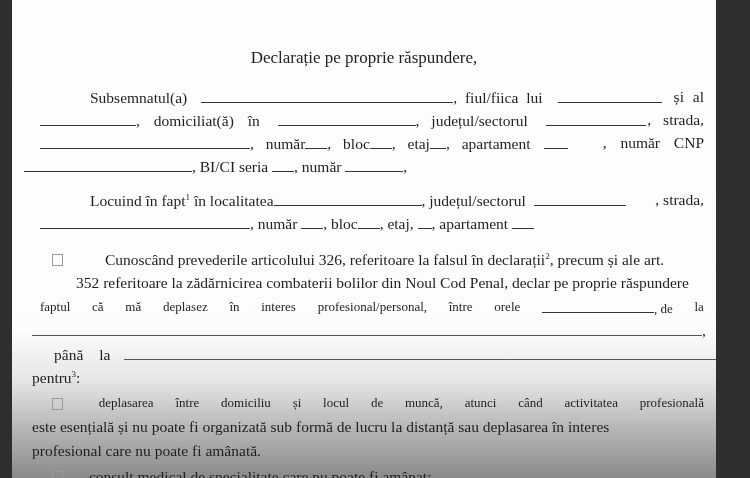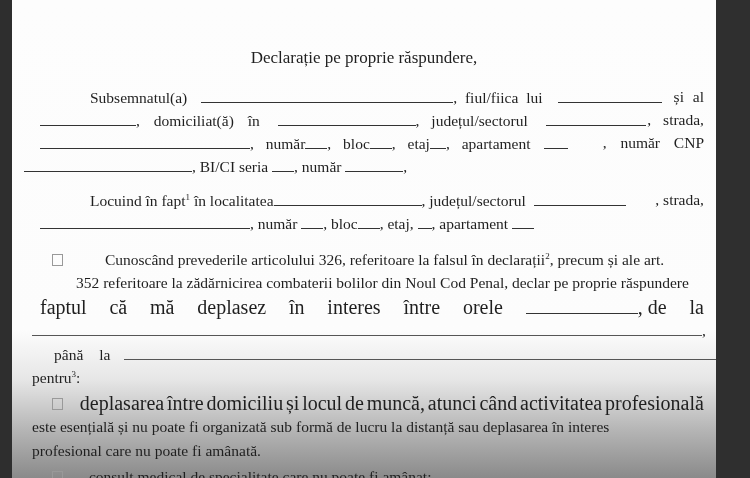--- a/index.html
+++ b/index.html
@@ -27,21 +27,21 @@
   }
   .blank {
     display: inline-block; border-bottom: 1px solid #333; height: 14px; vertical-align: baseline;
   }
   .blank.long-rule { border-bottom: 1.5px solid #555; }
   sup { font-size: 9px; line-height: 0; vertical-align: 6px; }
   .cb {
     display: inline-block; width: 9px; height: 10px; border: 1px solid #999;
     vertical-align: -1px; margin-right: 0;
   }
-  .just { display: flex; justify-content: space-between; position: absolute; font-size: 20px; line-height: 18px; white-space: nowrap; }
+  .just { display: flex; justify-content: space-between; position: absolute; font-size: 13px; line-height: 18px; white-space: nowrap; }
   .just span { display: inline-block; }
   .shadow-right {
     position: absolute; left: 716px; top: 0; width: 34px; height: 478px; background: #2f2f2f;
   }
 </style>
 </head>
 <body>
 
 <div class="frame"></div>
 
@@ -96,20 +96,21 @@
     <span>352 referitoare la  zădărnicirea combaterii bolilor din Noul Cod Penal, declar pe proprie răspundere</span>
   </div>
 
   <div class="just" style="top:298px; left:28px; width:664px;">
     <span>faptul</span>
     <span>că</span>
     <span>mă</span>
     <span>deplasez</span>
     <span>în</span>
     <span>interes</span>
+    <span>profesional/personal,</span>
     <span>între</span>
     <span>orele</span>
     <span><span class="blank" style="width:112px;"></span><span>, de</span></span>
     <span>la</span>
   </div>
 
   <div class="line" style="top:321px; left:20px;">
     <span class="blank long-rule" style="width:670px;"></span><span>,</span>
   </div>
 

